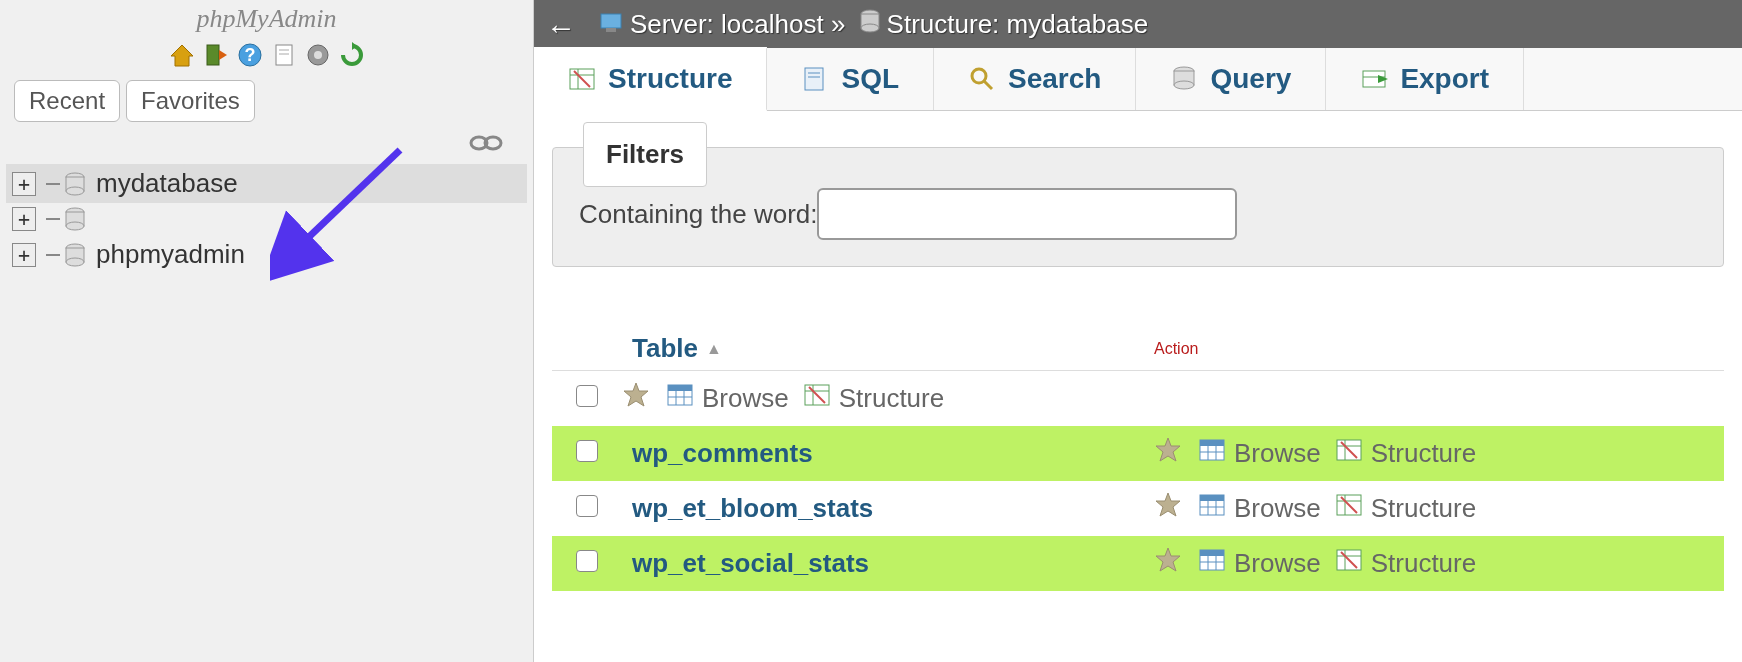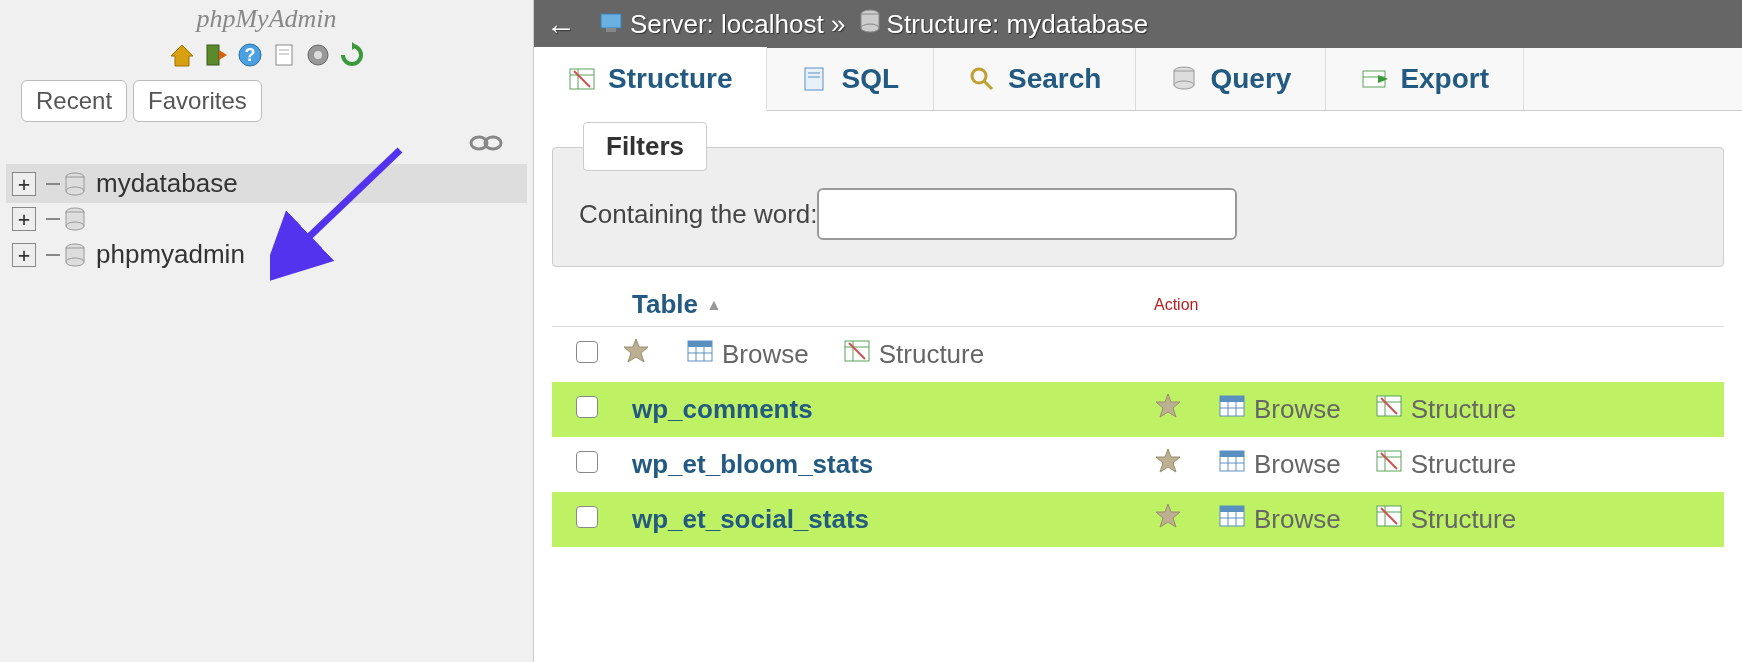--- a/index.html
+++ b/index.html
@@ -5,21 +5,21 @@
 * { box-sizing: border-box; margin: 0; padding: 0; }
 body { font-family: -apple-system, BlinkMacSystemFont, "Segoe UI", Arial, sans-serif; font-size: 24px; color: #333; background: #f5f5f5; width: 1742px; height: 662px; overflow: hidden; display: flex; }
 
 
 .sidebar { width: 534px; background: #f0f0f0; border-right: 1px solid #ccc; display: flex; flex-direction: column; padding-top: 8px; position: relative; }
 .logo-area { text-align: center; }
 .logo-text { font-size: 52px; font-weight: 800; color: #5333ed; letter-spacing: -2px; font-family: Arial, sans-serif; line-height: 0.9; }
 .logo-sub { font-size: 26px; color: #888; font-family: Georgia, serif; font-style: italic; margin-top: -4px; }
 .toolbar-icons { display: flex; justify-content: center; gap: 4px; margin-top: 6px; }
 .toolbar-icons span { width: 30px; height: 30px; display: inline-flex; align-items: center; justify-content: center; }
-.tab-group { display: flex; gap: 6px; padding: 10px 21px; }
+.tab-group { display: flex; gap: 6px; padding: 10px 14px; }
 .tab-btn { background: #fff; border: 1px solid #bbb; border-radius: 6px; padding: 6px 14px; font-size: 24px; color: #555; cursor: pointer; }
 .link-icon-row { text-align: right; padding: 0 30px 6px 0; font-size: 22px; color: #999; }
 .tree { list-style: none; padding: 0 6px; }
 .tree li { display: flex; align-items: center; padding: 4px 6px; font-size: 26px; color: #333; cursor: pointer; position: relative; }
 .tree li.selected { background: #ddd; }
 .tree .expand { width: 24px; height: 24px; border: 1px solid #888; background: #eee; display: inline-flex; align-items: center; justify-content: center; font-size: 20px; margin-right: 10px; line-height: 1; font-family: monospace; }
 .tree .connector { width: 14px; height: 2px; background: #888; margin-right: 4px; }
 .db-cyl { width: 22px; height: 24px; margin-right: 10px; }
 .arrow-annotation { position: absolute; top: 140px; left: 270px; color: #5333ed; pointer-events: none; }
 
@@ -27,35 +27,35 @@
 .main { flex: 1; background: #fff; display: flex; flex-direction: column; }
 .breadcrumb { background: #666; color: #fff; display: flex; align-items: center; height: 48px; padding: 0 12px; font-size: 26px; text-shadow: 1px 1px 1px rgba(0,0,0,0.5); }
 .breadcrumb .back { margin-right: 16px; cursor: pointer; font-size: 30px; }
 .breadcrumb .crumb-icon { margin: 0 6px; }
 .tabs { display: flex; background: #f8f8f8; border-bottom: 1px solid #ccc; }
 .tab { display: flex; align-items: center; gap: 12px; padding: 14px 34px; border-right: 1px solid #ddd; font-size: 28px; font-weight: 600; color: #235a81; cursor: pointer; }
 .tab.active { background: #fff; border-top: 2px solid #fff; margin-top: -1px; border-bottom: 2px solid #fff; margin-bottom: -1px; }
 .tab-icon { width: 28px; height: 28px; }
 
 .filters-box { margin: 36px 18px 16px 18px; border: 1px solid #ccc; border-radius: 4px; background: #eee; position: relative; padding: 40px 26px 26px 26px; }
-.filters-legend { position: absolute; top: -26px; left: 30px; background: #fff; border: 1px solid #ccc; border-radius: 4px; padding: 8px 22px; font-size: 26px; font-weight: 600; color: #333; }
+.filters-legend { position: absolute; top: -26px; left: 30px; background: #fff; border: 1px solid #ccc; border-radius: 4px; padding: 16px 22px; font-size: 26px; font-weight: 600; color: #333; }
 .filter-row { display: flex; align-items: center; font-size: 26px; color: #444; }
 .filter-input { width: 420px; height: 52px; border: 2px solid #999; border-radius: 6px; font-size: 24px; padding: 0 10px; }
 
 .table-area { margin: 0 18px; }
-.thead { display: flex; align-items: center; background: #fff; border-bottom: 1px solid #ddd; padding: 6px 0; }
+.thead { display: flex; align-items: center; background: #fff; border-bottom: 1px solid #ddd; padding: 6px 0; margin-top: 44px; }
 .col-check { width: 70px; text-align: center; }
 .col-table { flex: 1; padding-left: 10px; font-size: 26px; font-weight: 700; color: #235a81; display:flex; align-items:center; gap:8px; }
 .col-action { width: 570px; font-size: 16px; font-weight: 400; color: #b91c1c; }
 .sort-tri { font-size: 16px; color: #999; }
 .trow { display: flex; align-items: center; padding: 10px 0; }
 .trow.odd { background: #fff; }
 .trow.even { background: #bef264; }
 .tname { flex: 1; padding-left: 10px; font-size: 26px; font-weight: 700; color: #235a81; cursor:pointer; }
-.taction { width: 570px; display: flex; align-items: center; gap: 34px; font-size: 26px; color: #666; }
+.taction { width: 570px; display: flex; align-items: center; gap: 14px; font-size: 26px; color: #666; }
 .taction .star { width: 30px; cursor: pointer; }
 .taction .act { display: flex; align-items: center; gap: 8px; color: #666; cursor: pointer; }
 .chk { width: 22px; height: 22px; border: 1.5px solid #888; border-radius: 4px; display: inline-block; background: #fff; }
 
 .ico-svg { display:inline-block; vertical-align:middle; }
 </style>
 </head>
 <body>
 
 <div class="sidebar">

